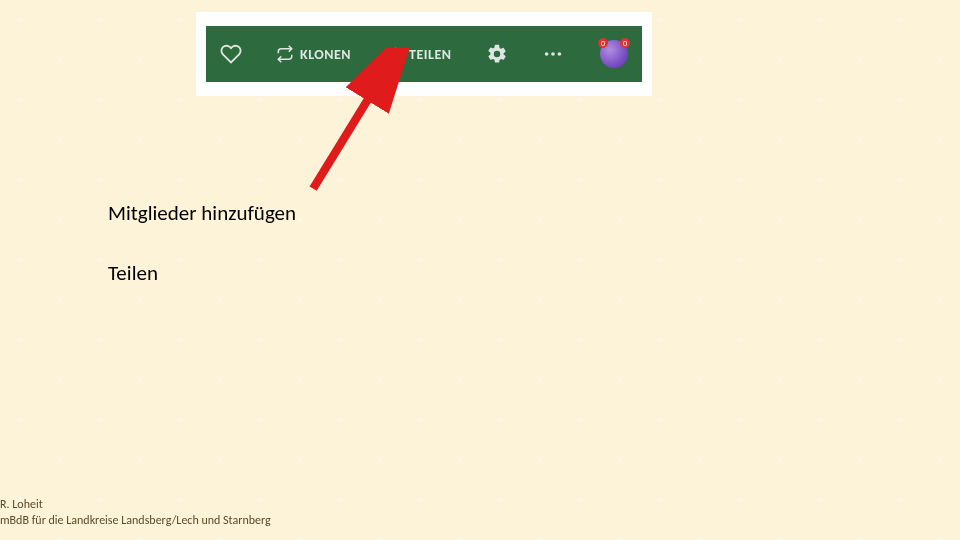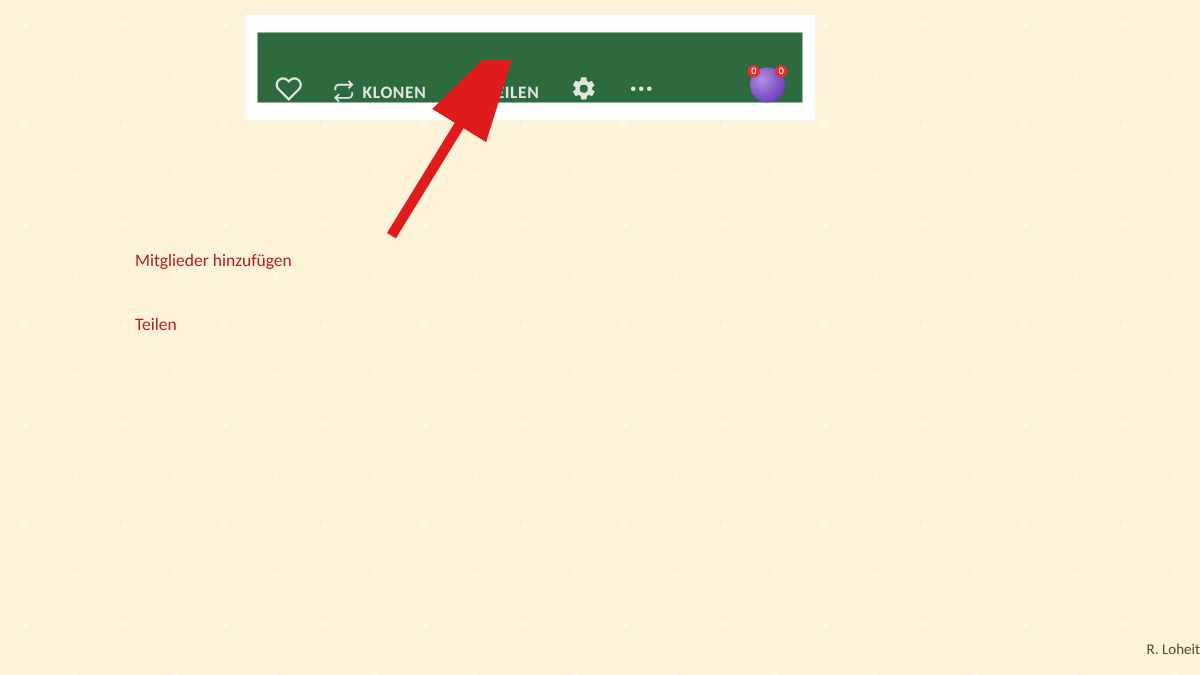--- a/index.html
+++ b/index.html
@@ -24,23 +24,23 @@
     background: #fff;
     display: flex;
     align-items: center;
     padding: 14px 10px;
   }
   .toolbar {
     background: #2d6a3e;
     height: 56px;
     width: 100%;
     display: flex;
-    align-items: flex-end;
+    align-items: center;
     padding: 0 14px;
-    gap: 24px;
+    gap: 34px;
     color: #e4e7e5;
   }
   .tb-item {
     display: flex;
     align-items: center;
     gap: 6px;
     font-size: 14px;
     font-weight: 700;
     letter-spacing: 0.5px;
     color: #dfe6e1;
@@ -77,35 +77,34 @@
     height: 150px;
     pointer-events: none;
   }
 
   .menu {
     position: absolute;
     top: 200px;
     left: 108px;
   }
   .menu-item {
-    font-size: 14px;
-    color: #b91c1c;
+    font-size: 21px;
+    color: #000000;
     margin-bottom: 34px;
   }
 
   .footer {
     position: absolute;
     bottom: 12px;
     left: 0;
     width: 100%;
-    text-align: right;
+    text-align: left;
     font-size: 12px;
     color: #5a4a2a;
     line-height: 1.35;
-    padding-left: 36px;
   }
 </style>
 </head>
 <body>
 
 <div class="toolbar-wrap">
   <div class="toolbar">
     <span class="tb-icon">
       <svg width="22" height="22" viewBox="0 0 24 24" fill="none" stroke="#dfe6e1" stroke-width="2">
         <path d="M20.84 4.61a5.5 5.5 0 0 0-7.78 0L12 5.67l-1.06-1.06a5.5 5.5 0 0 0-7.78 7.78L12 21.23l8.84-8.84a5.5 5.5 0 0 0 0-7.78z"></path>
@@ -155,13 +154,14 @@
   <line x1="10" y1="150" x2="96" y2="10" stroke="#e01b1b" stroke-width="9" marker-end="url(#ah)"></line>
 </svg>
 
 <div class="menu">
   <div class="menu-item">Mitglieder hinzufügen</div>
   <div class="menu-item">Teilen</div>
 </div>
 
 <div class="footer">
   <div>R. Loheit</div>
+  <div>mBdB für die Landkreise Landsberg/Lech und Starnberg</div>
 </div>
 
 </body></html>

